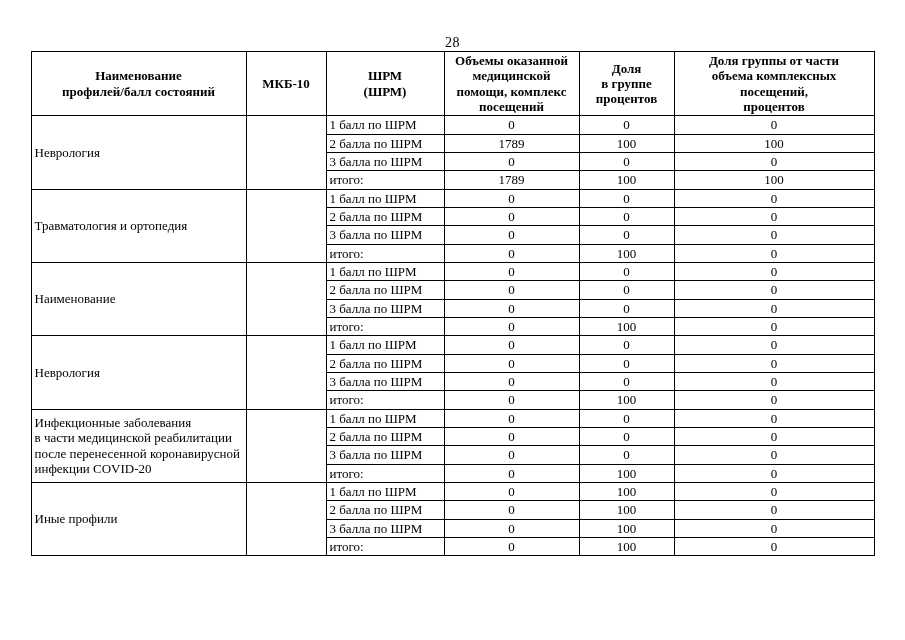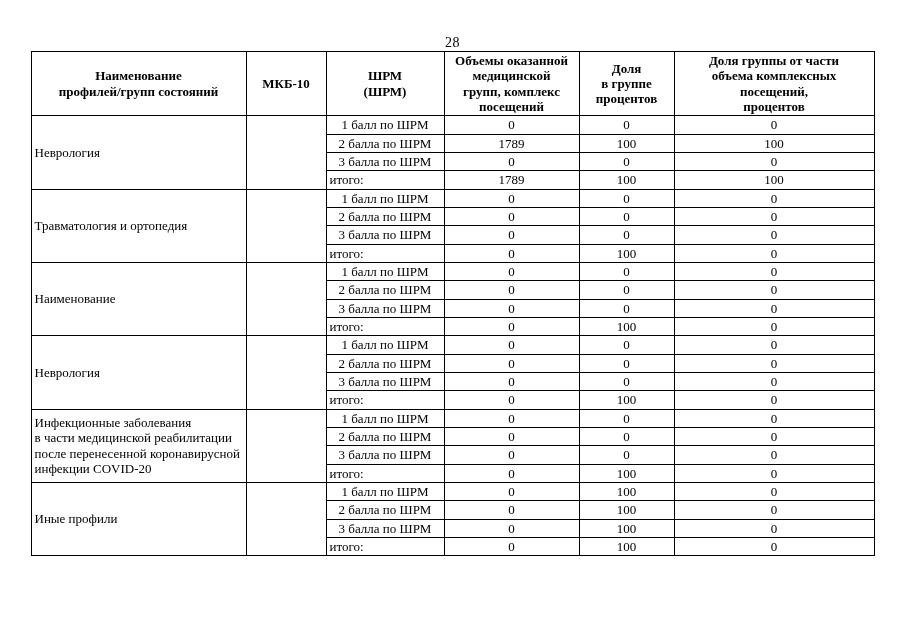--- a/index.html
+++ b/index.html
@@ -66,21 +66,21 @@
     text-align: left;
     padding-left: 5px;
     vertical-align: top;
     font-size: 13px;
     margin-left: 20px;
   }
   td.namecell-multiline {
     line-height: 1.28;
   }
   td.shrm {
-    text-align: center;
+    text-align: left;
     padding-left: 8px;
   }
   td.shrm.itogo {
     text-align: left;
     padding-right: 7px;
     font-style: normal;
   }
   td.num {
     text-align: center;
   }
@@ -99,31 +99,31 @@
       <col class="col-mkb">
       <col class="col-shrm">
       <col class="col-vol">
       <col class="col-share">
       <col class="col-total">
     </colgroup>
     <thead>
       <tr>
         <th>
           <div>Наименование</div>
-          <div>профилей/групп состояний</div>
+          <div>профилей/балл состояний</div>
         </th>
         <th>МКБ-10</th>
         <th>
           <div>ШРМ</div>
           <div>(ШРМ)</div>
         </th>
         <th>
           <div>Объемы оказанной</div>
           <div>медицинской</div>
-          <div>групп, комплекс</div>
+          <div>помощи, комплекс</div>
           <div>посещений</div>
         </th>
         <th>
           <div>Доля</div>
           <div>в группе</div>
           <div>процентов</div>
         </th>
         <th>
           <div>Доля группы от части</div>
           <div>объема комплексных</div>

